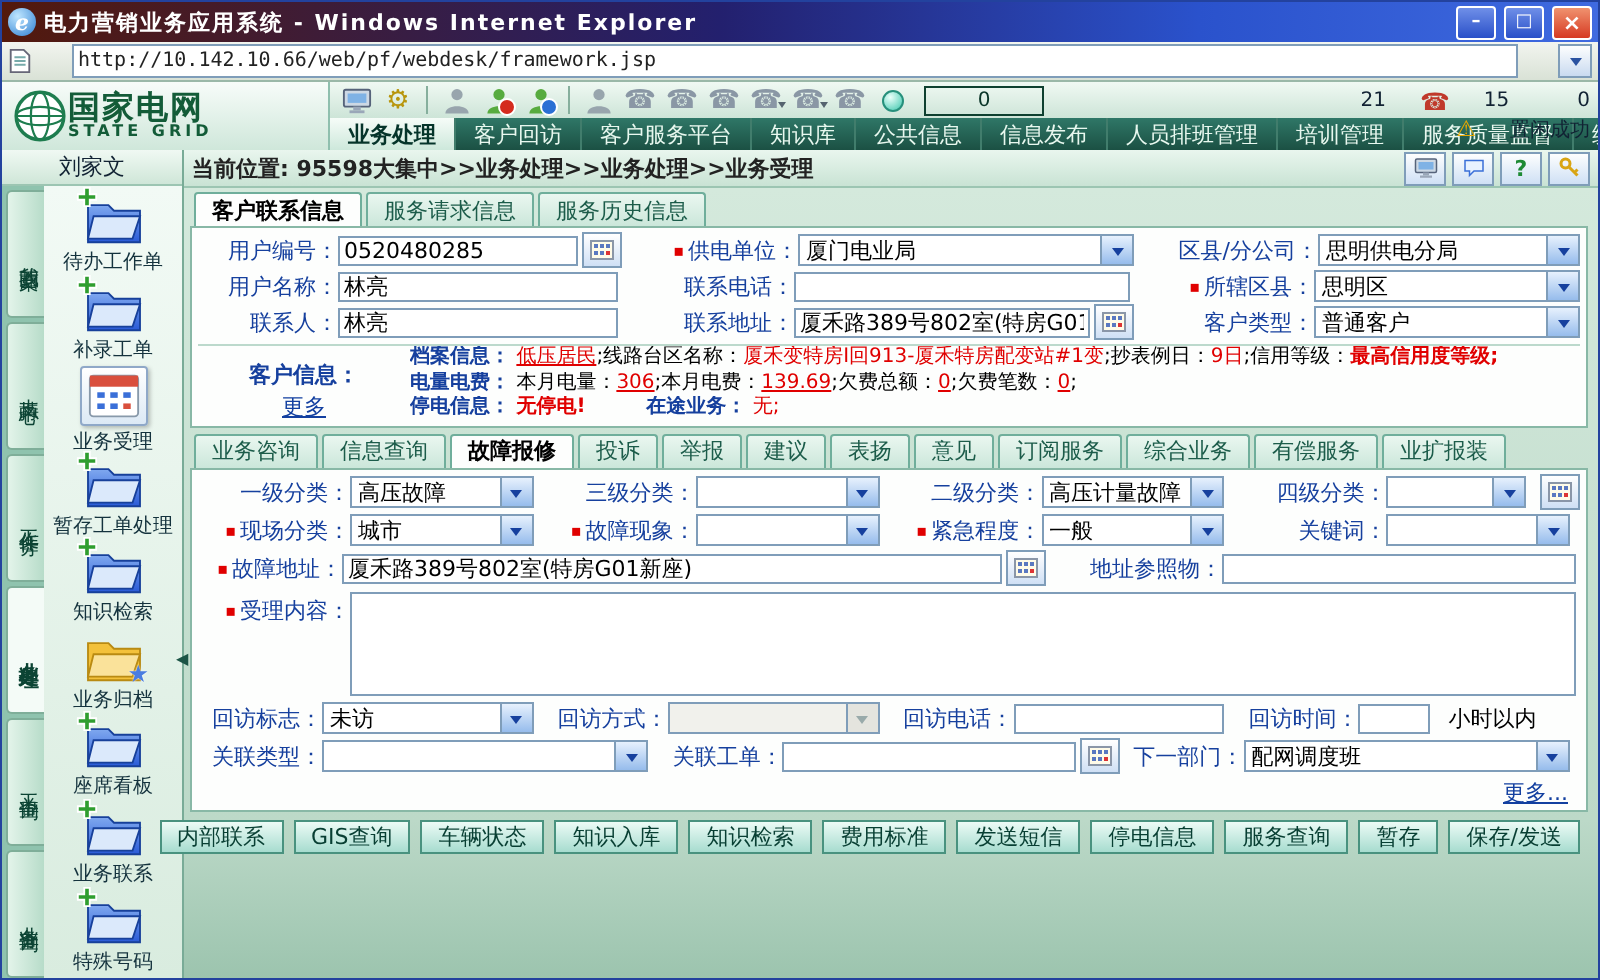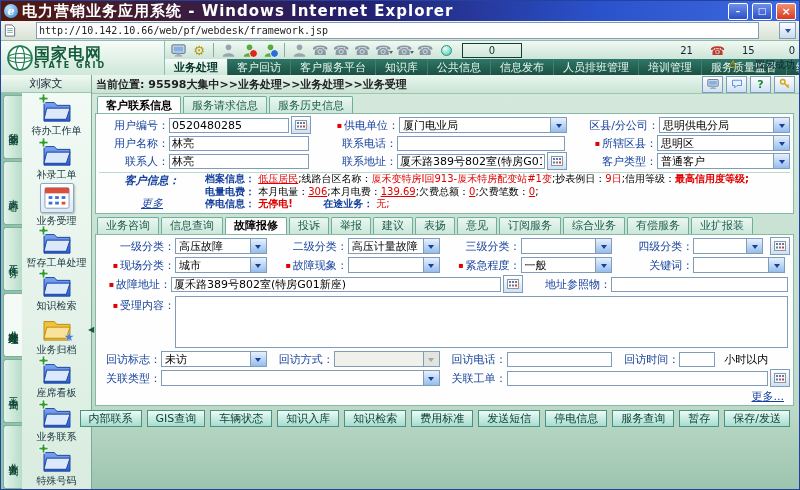--- a/index.html
+++ b/index.html
@@ -1,21 +1,21 @@
 <!DOCTYPE html>
 <html><head>
 <meta charset="utf-8">
 <style>
   html,body{margin:0;padding:0;}
   body{width:800px;height:490px;font-family:"DejaVu Sans","Liberation Sans",sans-serif;font-size:11px;overflow:hidden;background:#9cc4ae;}
   .window{width:800px;height:490px;display:flex;flex-direction:column;border:1px solid #23429e;box-sizing:border-box;overflow:hidden;background:#cfe6d8;}
   
   .titlebar{height:20px;flex:0 0 20px;background:linear-gradient(90deg,#53190c,#23206e 45%,#2a52cc 75%,#3f6ae0);display:flex;align-items:center;padding:0 3px;gap:4px;}
   .ie-logo{width:14px;height:14px;border-radius:50%;background:radial-gradient(circle at 35% 30%,#bfe6ff,#2f7fd1);color:#fff;font:bold italic 11px "DejaVu Serif",serif;display:flex;align-items:center;justify-content:center;}
-  .title-text{color:#fff;font-weight:bold;font-size:15px;flex:1;white-space:nowrap;overflow:hidden;letter-spacing:1px;}
+  .title-text{color:#fff;font-weight:bold;font-size:11px;flex:1;white-space:nowrap;overflow:hidden;letter-spacing:1px;}
   .winbtn{width:18px;height:15px;border:1px solid #fff;border-radius:2px;display:flex;align-items:center;justify-content:center;color:#fff;font-size:9px;line-height:1;}
   .winbtn.min{background:linear-gradient(#6f8fe8,#2a50c8);}
   .winbtn.max{background:linear-gradient(#6f8fe8,#2a50c8);}
   .winbtn.close{background:linear-gradient(#f0926f,#d63a22);}
   .winbtn.min::after{content:"–";font-weight:bold;}
   .winbtn.max::after{content:"□";}
   .winbtn.close::after{content:"×";font-weight:bold;font-size:11px;}
   
   .addressbar{height:19px;flex:0 0 19px;background:linear-gradient(#f2f5ef,#d9e2d6);display:flex;align-items:center;gap:20px;padding:0 3px;border-bottom:1px solid #9ab8a8;}
   .doc-icon{width:12px;height:13px;}
@@ -88,21 +88,21 @@
   .combo{height:16px;background:#fff;border:1px solid #7f9db9;position:relative;display:flex;align-items:center;padding:0 17px 0 3px;font-size:11px;overflow:hidden;white-space:nowrap;box-sizing:border-box;cursor:pointer;}
   .combo .arr{position:absolute;right:0;top:0;bottom:0;width:15px;background:linear-gradient(#e7f1fd,#96bcec);border-left:1px solid #7f9db9;display:flex;align-items:center;justify-content:center;}
   .combo .arr::after{content:"";width:0;height:0;border:3px solid transparent;border-top:4px solid #16409e;margin-top:4px;}
   .combo.disabled{background:#f1f1ec;}
   .combo.disabled .arr{background:#e4e4de;}
   .combo.disabled .arr::after{border-top-color:#9aa;}
   .mini{width:18px;height:16px;border:1px solid #7f9db9;background:linear-gradient(#fff,#cfe0f5);display:flex;align-items:center;justify-content:center;margin-left:2px;flex:0 0 18px;cursor:pointer;}
   .mini svg{width:12px;height:10px;}
   .btn{height:17px;border:1px solid #49927f;background:linear-gradient(#ecfbf6,#a7dccf);font-size:11px;padding:0 8px;color:#083f33;font-family:inherit;white-space:nowrap;cursor:pointer;}
   .cust-info{display:flex;border-top:1px solid #bcd9cc;margin-top:2px;}
-  .ci-left{width:106px;flex:0 0 106px;display:flex;flex-direction:column;align-items:center;justify-content:space-between;gap:1px;font-style:italic;}
+  .ci-left{width:106px;flex:0 0 106px;display:flex;flex-direction:column;align-items:center;justify-content:flex-end;gap:1px;}
   .ci-left .cap{color:#16409e;font-weight:bold;font-size:11px;}
   .more-link{color:#1340a0;text-decoration:underline;cursor:pointer;font-size:11px;}
   .ci-right{flex:1;display:flex;flex-direction:column;font-size:10px;line-height:12.5px;min-width:0;}
   .ci-line{white-space:nowrap;overflow:hidden;}
   .blbl{color:#16409e;font-weight:bold;}
   .redu{color:#e00000;text-decoration:underline;}
   .redt{color:#e00000;}
   .redb{color:#e00000;font-weight:bold;}
   .ci-last{display:flex;align-items:center;height:20px;}
   .ci-btns{margin-left:auto;display:flex;gap:5px;padding-right:2px;}
@@ -512,30 +512,30 @@
         <div class="panel">
           <div class="frow">
             <span class="pair">
               <span class="lbl">一级分类：</span>
               <span class="combo">
                   <span>高压故障</span>
                   <span class="arr"></span>
                 </span>
             </span>
             <span class="pair">
+              <span class="lbl">三级分类：</span>
+              <span class="combo">
+                  <span></span>
+                  <span class="arr"></span>
+                </span>
+            </span>
+            <span class="pair">
               <span class="lbl">二级分类：</span>
               <span class="combo">
                   <span>高压计量故障</span>
-                  <span class="arr"></span>
-                </span>
-            </span>
-            <span class="pair">
-              <span class="lbl">三级分类：</span>
-              <span class="combo">
-                  <span></span>
                   <span class="arr"></span>
                 </span>
             </span>
             <span class="pair">
               <span class="lbl">四级分类：</span>
               <span class="combo">
                   <span></span>
                   <span class="arr"></span>
                 </span>
               <span class="mini">
@@ -623,20 +623,27 @@
                   <span class="arr"></span>
                 </span>
             </span>
             <span class="pair">
               <span class="lbl" style="width:62px;flex-basis:62px">关联工单：</span>
               <input class="inp" style="margin-right: 0px;">
               <span class="mini">
                   <svg>
                     <use href="#s-lookup"></use>
                   </svg>
+                </span>
+            </span>
+            <span class="pair">
+              <span class="lbl" style="width:62px;flex-basis:62px">下一部门：</span>
+              <span class="combo">
+                  <span>配网调度班</span>
+                  <span class="arr"></span>
                 </span>
             </span>
           </div>
           <div class="more-row">
             <span class="more-link">更多...</span>
           </div>
         </div>
 
         <div class="btnrow">
           <button class="btn">内部联系</button>

